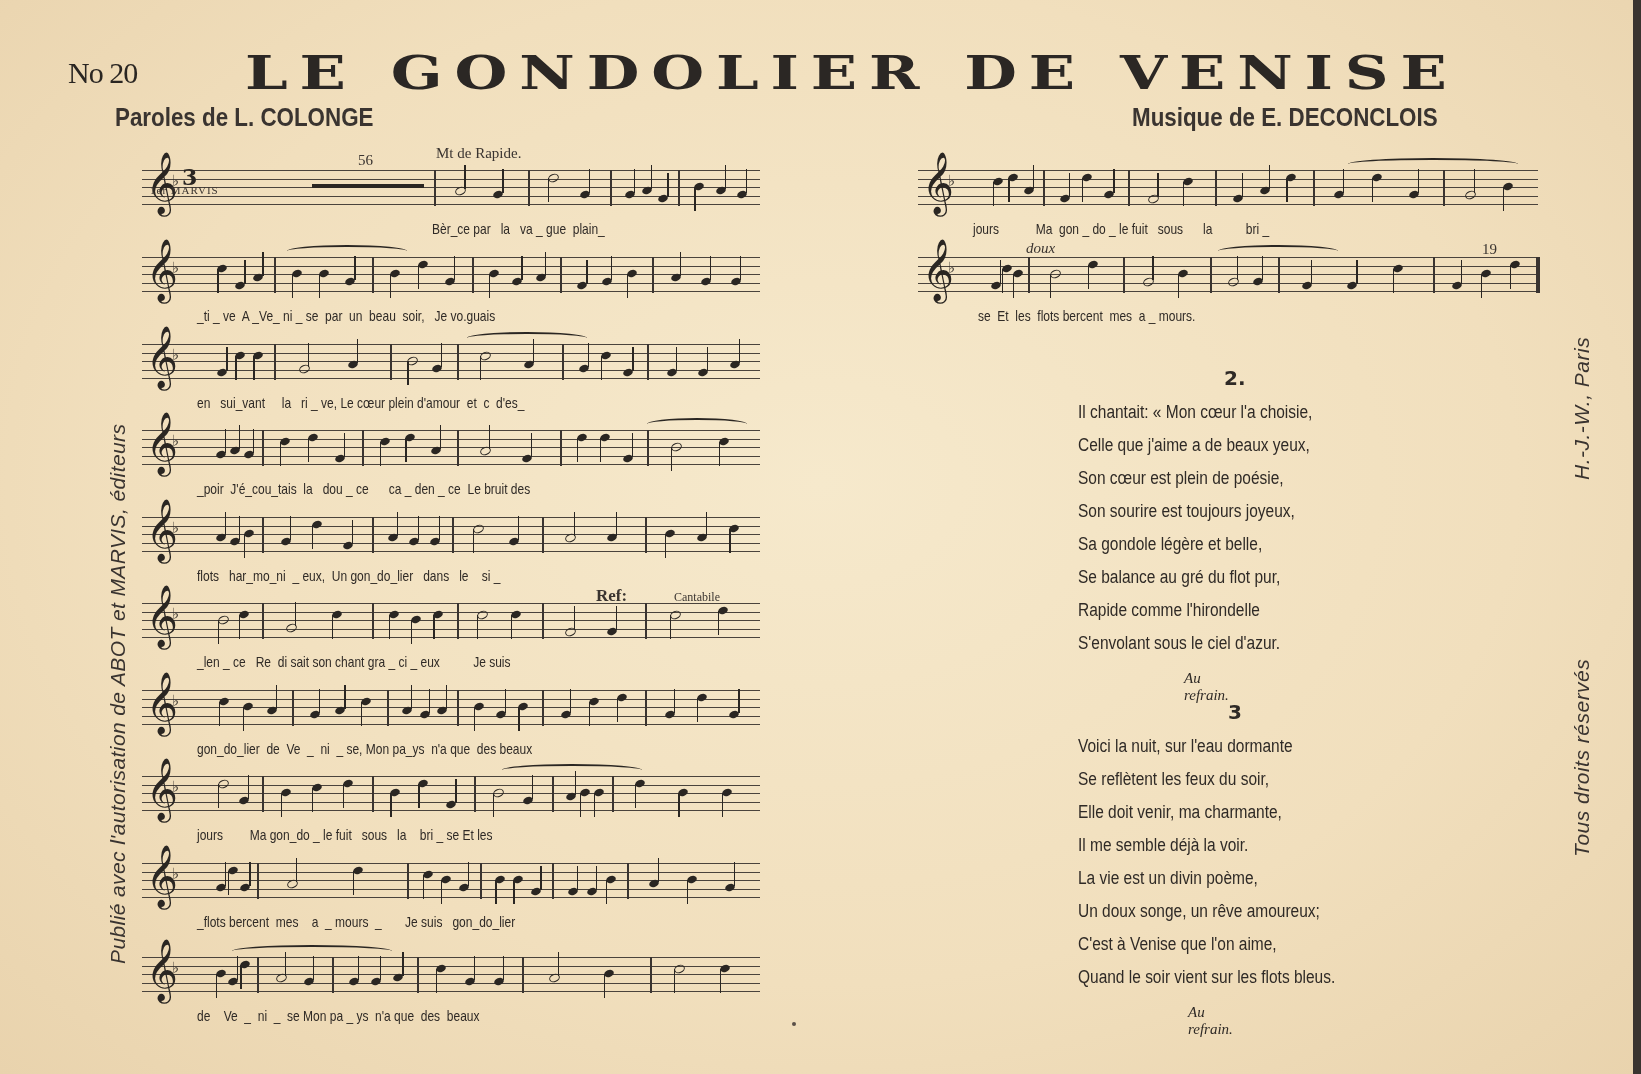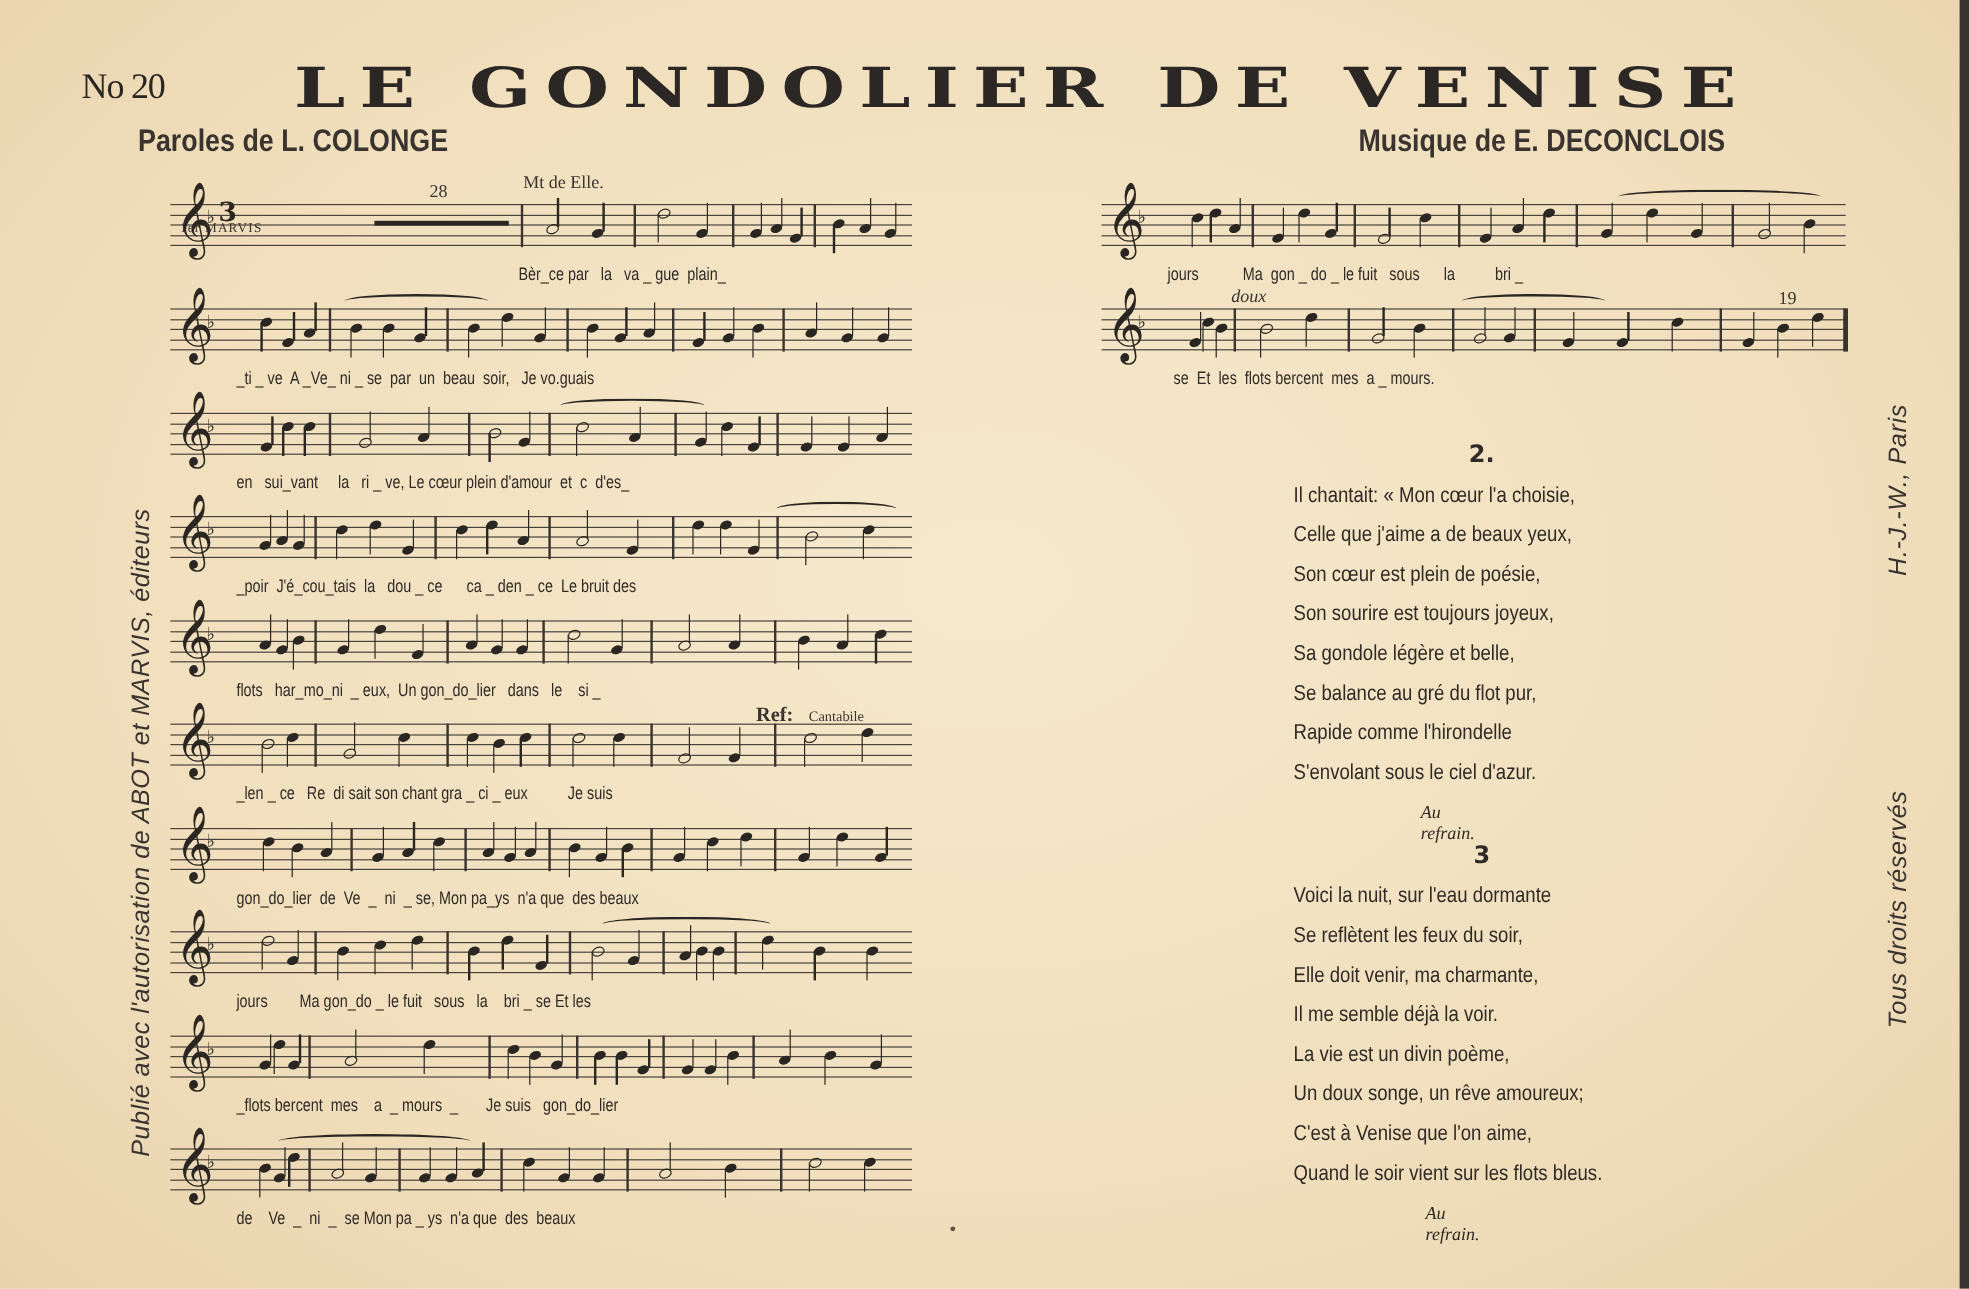--- a/index.html
+++ b/index.html
@@ -641,23 +641,23 @@
           <div class="stem" style="left: 562.7px; top: 16.5px; height: 24px;"></div>
           <div class="note" style="left: 591.7px; top: 4px;"></div>
           <div class="stem" style="left: 591.7px; top: 8px; height: 24px;"></div>
           <div class="slur" style="left: 300px; width: 120px; top: -12px;"></div>
         </div>
         <div class="lyrics" style="left: 60px; top: 50px;">se  Et  les  flots bercent  mes  a _ mours.</div>
       </div>
     </div>
 
   <div class="label" style="left:150px;top:184px;font-size:11px;letter-spacing:1px;">1er MARVIS</div>
-  <div class="label mark" style="left:358px;top:152px;">28</div>
-  <div class="label mark" style="left:436px;top:145px;">Mt de Elle.</div>
-  <div class="label ref" style="left:630px;top:586px;">Ref:</div>
+  <div class="label mark" style="left:358px;top:152px;">56</div>
+  <div class="label mark" style="left:436px;top:145px;">Mt de Rapide.</div>
+  <div class="label ref" style="left:596px;top:586px;">Ref:</div>
   <div class="label" style="left:674px;top:590px;font-size:12px;">Cantabile</div>
   <div class="label roll" style="left:1026px;top:240px;">doux</div>
   <div class="label mark" style="left:1482px;top:241px;">19</div>
 
   <div class="verse" style="top:366px;">
     <div class="num" style="left:146px;top:0;">2.</div>
     <div class="ln" style="top:36px;">Il chantait: « Mon cœur l'a choisie,</div>
     <div class="ln" style="top:69px;">Celle que j'aime a de beaux yeux,</div>
     <div class="ln" style="top:102px;">Son cœur est plein de poésie,</div>
     <div class="ln" style="top:135px;">Son sourire est toujours joyeux,</div>

